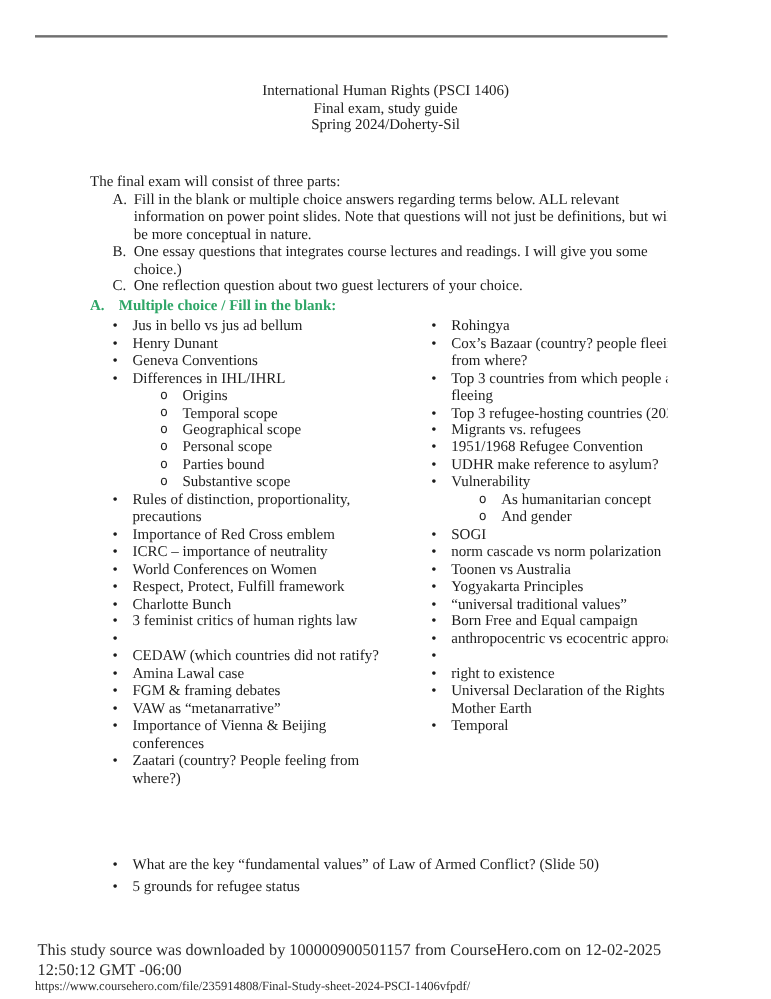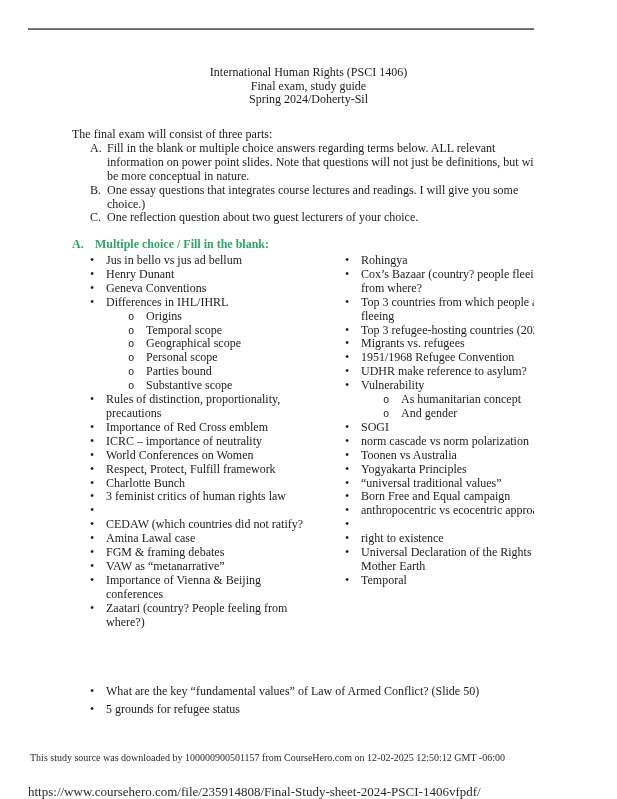--- a/index.html
+++ b/index.html
@@ -5,40 +5,40 @@
   html,body { margin:0; padding:0; background:#ffffff; }
   .page {
     position:relative; width:534px; height:799px; background:#ffffff;
     font-family:"Liberation Serif", serif; font-size:12px; color:#1c1c1c;
     overflow:hidden;
   }
   .rule { position:absolute; top:28px; left:28px; width:561px; height:2px;
           background:linear-gradient(#8a8a8a,#5e5e5e); }
   .title-block { position:absolute; top:66px; left:0; width:617px;
                  text-align:center; line-height:13.6px; }
-  .intro-block { position:absolute; top:128px; left:72px; width:482px; line-height:13.9px; }
+  .intro-block { position:absolute; top:139px; left:72px; width:482px; line-height:13.9px; }
   .part { display:flex; margin-left:18px; }
   .part-label { width:17px; flex-shrink:0; }
   .part-text { width:447px; }
   .section-heading { position:absolute; top:237px; left:72px; font-weight:bold; }
   .section-heading .lab { display:inline-block; width:23px; }
   ul.blist { list-style:none; margin:0; padding:0; }
   .col-left  { position:absolute; top:254px; left:90px;  width:245px; }
   .col-right { position:absolute; top:254px; left:345px; width:245px; }
   ul.blist li { display:flex; line-height:13.9px; }
   .b { width:16px; flex-shrink:0; }
   .t { width:207px; }
   li.sub { margin-left:38px; }
   li.sub .b { width:18px; font-family:"DejaVu Sans Mono", monospace; font-size:10.5px; }
   .it { }
   .bottom-list { position:absolute; top:685px; left:90px; width:520px; }
   .bottom-list .t { width:500px; }
   .bottom-list li { margin-bottom:4.5px; }
-  .footer-line { position:absolute; top:752px; left:30px; font-size:10px; color:#2b2b2b; }
-  .footer-url  { position:absolute; top:784px; left:28px; font-size:13px; color:#2b2b2b;
+  .footer-line { position:absolute; top:752px; left:30px; font-size:13px; color:#2b2b2b; }
+  .footer-url  { position:absolute; top:784px; left:28px; font-size:10px; color:#2b2b2b;
                  text-decoration:none; }
 </style>
 </head>
 <body>
 
 <div class="page">
 
   <div class="rule"></div>
 
   <div class="title-block">

